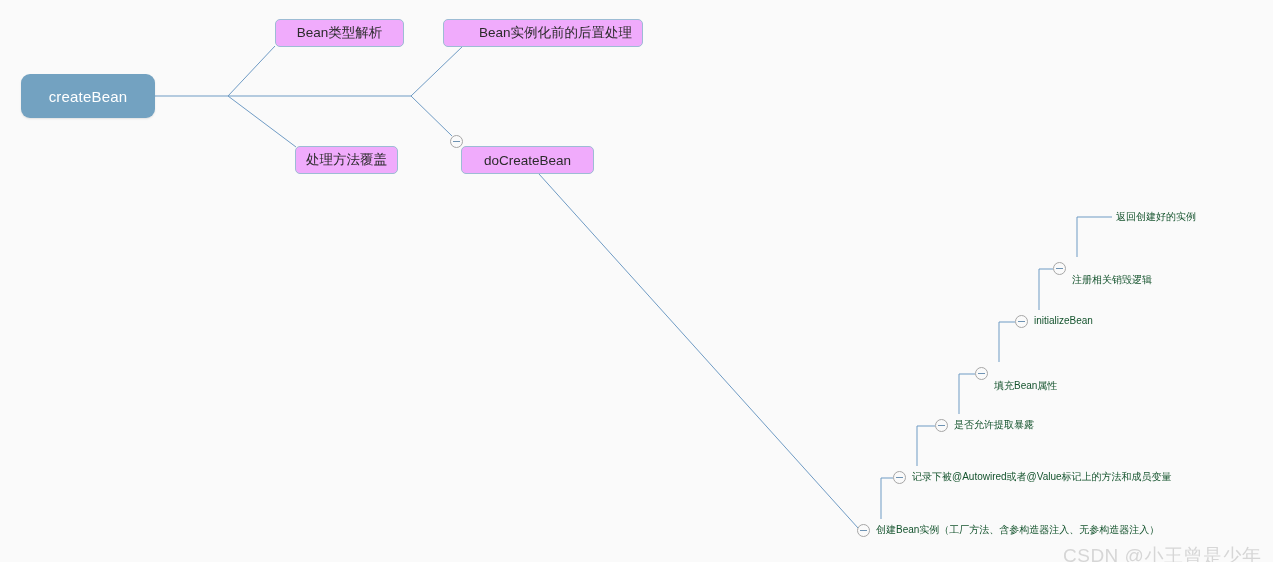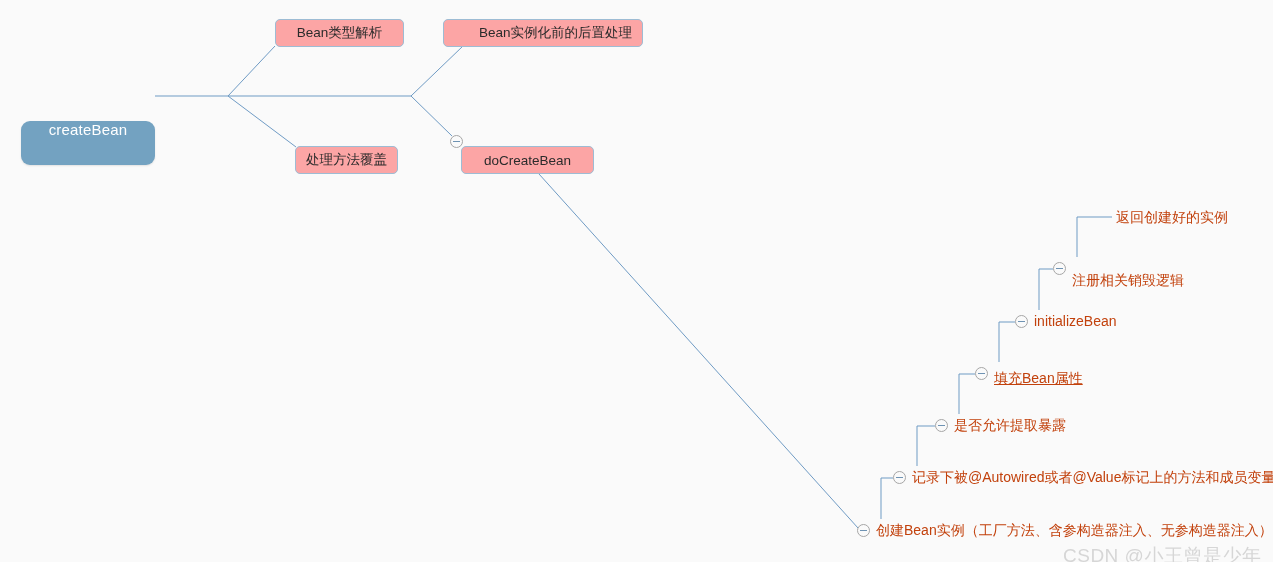--- a/index.html
+++ b/index.html
@@ -27,50 +27,50 @@
   
   .root-node {
     position: absolute;
     left: 21px;
     top: 74px;
     width: 134px;
     height: 44px;
     background: #73a2c1;
     border-radius: 9px;
     display: flex;
+    align-items: center;
     justify-content: center;
     color: #ffffff;
     font-size: 15px;
     letter-spacing: 0.2px;
     box-shadow: 0 1px 2px rgba(0,0,0,0.10);
-    margin-top: 47px;
   }
 
   
   .box-node {
     position: absolute;
     height: 28px;
-    background: #fca5a5;
+    background: #f0abfc;
     border: 1px solid #9dbcd4;
     border-radius: 5px;
     display: flex;
     align-items: center;
     justify-content: center;
     color: #2b2b2b;
     font-size: 13.5px;
     white-space: nowrap;
     box-sizing: border-box;
     padding: 0 12px;
   }
 
   
   .text-node {
     position: absolute;
-    color: #c2410c;
-    font-size: 14px;
+    color: #14532d;
+    font-size: 10px;
     white-space: nowrap;
     line-height: 16px;
   }
 
   
   .collapse {
     position: absolute;
     width: 13px;
     height: 13px;
     border: 1px solid #a6a6a6;
@@ -159,21 +159,21 @@
   <div class="text-node" style="left:912px; top:469px;">
     <span>记录下被@Autowired或者@Value标记上的方法和成员变量</span>
   </div>
   <div class="collapse" style="left:893px; top:471px;"></div>
 
   <div class="text-node" style="left:954px; top:417px;">
     <span>是否允许提取暴露</span>
   </div>
   <div class="collapse" style="left:935px; top:419px;"></div>
 
-  <div class="text-node" style="left:994px; top:370px;text-decoration:underline;">
+  <div class="text-node" style="left:994px; top:378px;">
     <span>填充Bean属性</span>
   </div>
   <div class="collapse" style="left:975px; top:367px;"></div>
 
   <div class="text-node" style="left:1034px; top:313px;">
     <span>initializeBean</span>
   </div>
   <div class="collapse" style="left:1015px; top:315px;"></div>
 
   <div class="text-node" style="left:1072px; top:260px;margin-top:12px;">

